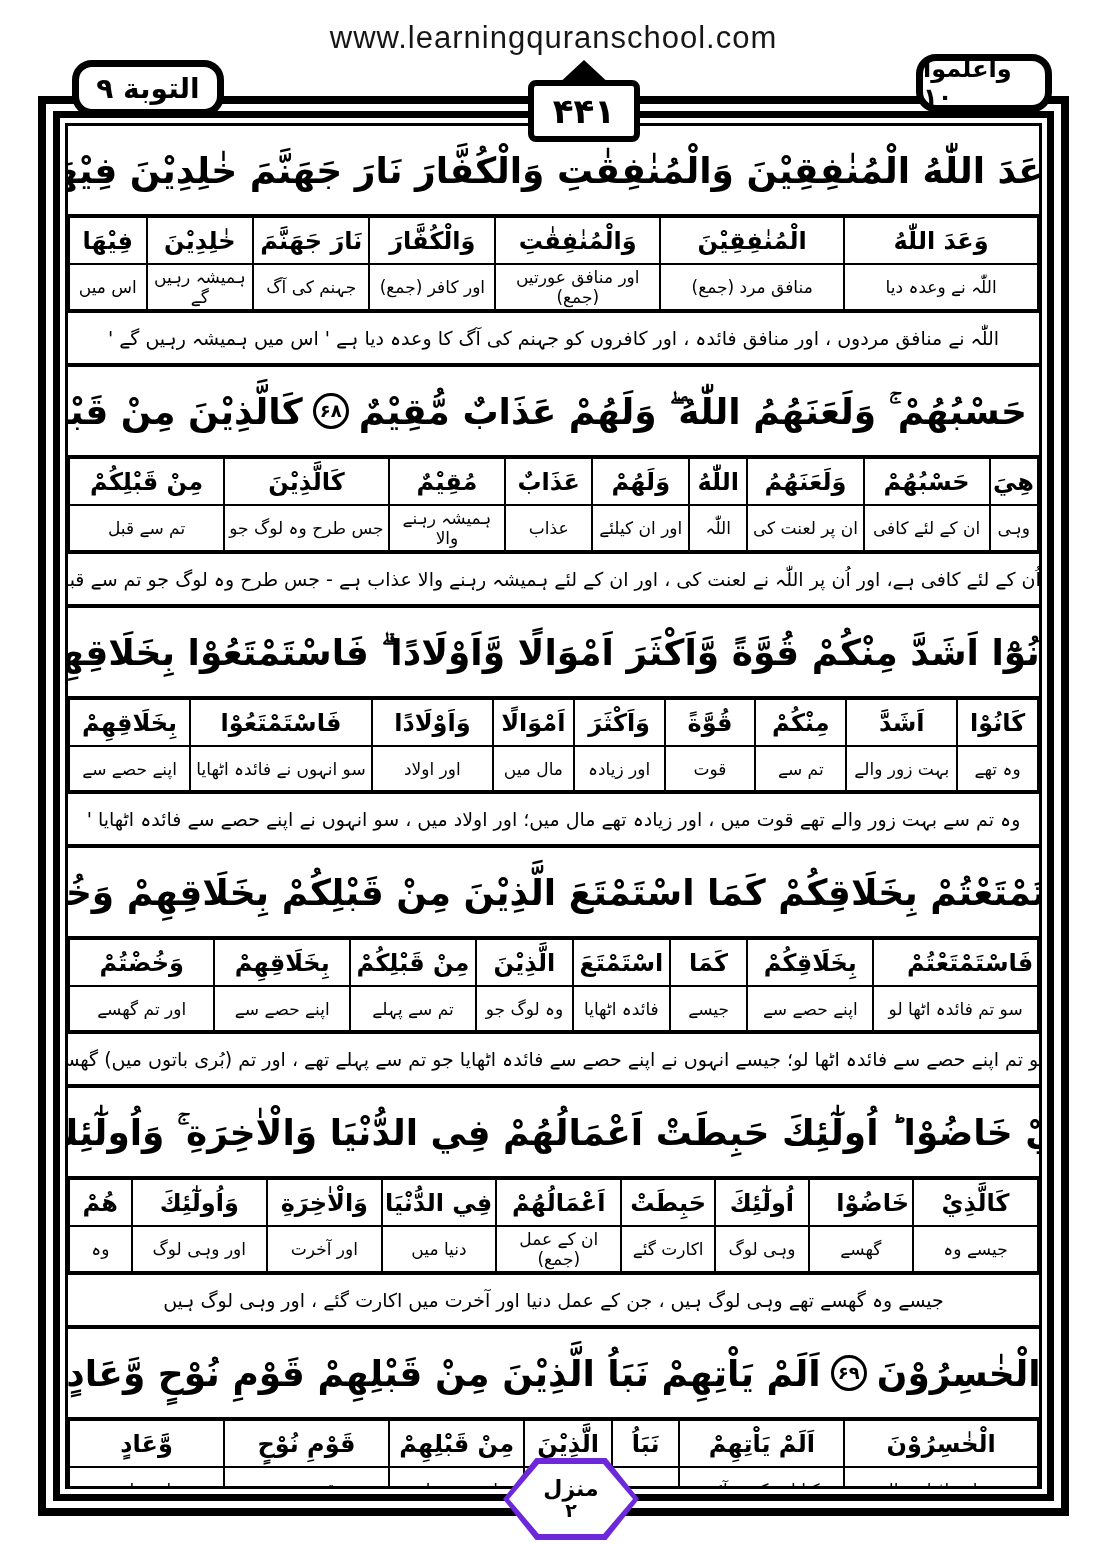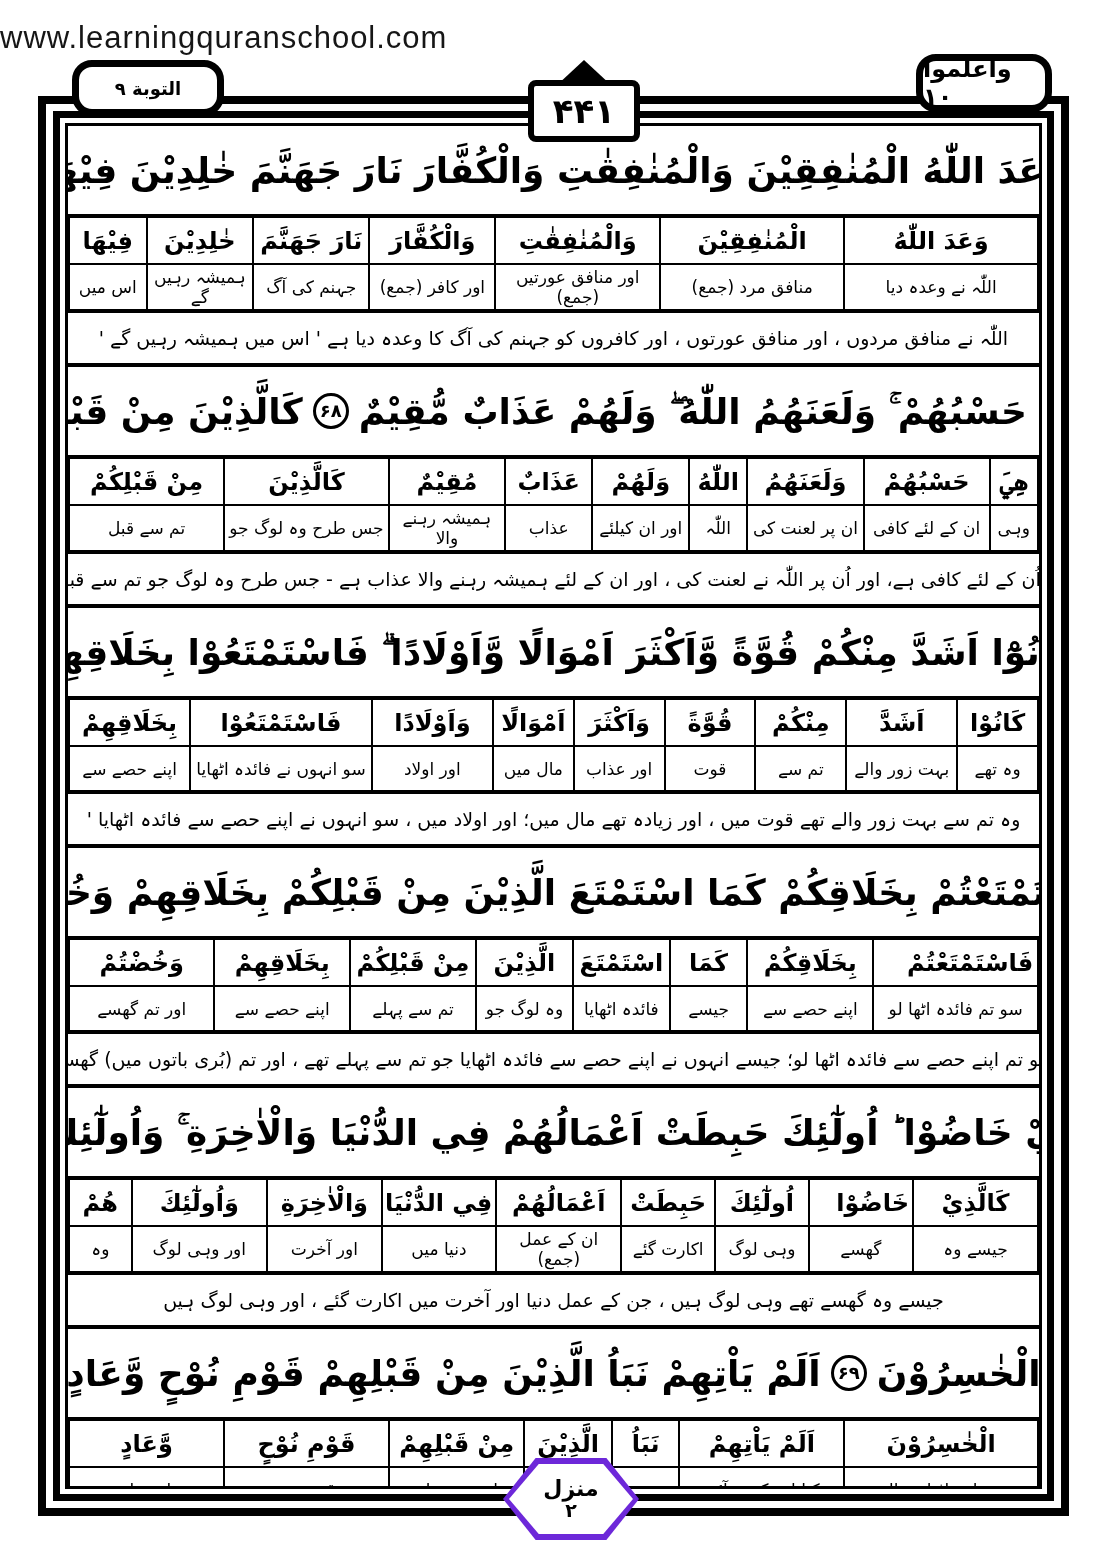--- a/index.html
+++ b/index.html
@@ -1,32 +1,32 @@
 <!DOCTYPE html>
 <html lang="ur"><head>
 <meta charset="utf-8">
 <style>
   html,body{margin:0;padding:0;background:#e8e8e8;}
   .page{position:relative;width:1107px;height:1544px;background:#ffffff;margin:0 auto;
         font-family:"DejaVu Sans",sans-serif;color:#000;overflow:hidden;}
   
-  .site-url{position:absolute;top:20px;left:0;width:100%;
+  .site-url{position:absolute;top:20px;left:0;width:100%;text-align:center;
             font-family:"Liberation Sans",sans-serif;font-size:31px;font-weight:400;
             color:#161616;letter-spacing:1px;}
   
   .frame{position:absolute;left:38px;top:96px;width:1031px;height:1420px;
          border:8px solid #000;padding:7px;box-sizing:border-box;background:#fff;}
   .frame-mid{width:100%;height:100%;border:7px solid #000;padding:5px;box-sizing:border-box;}
   .content{width:100%;height:100%;border:3px solid #000;box-sizing:border-box;
            display:flex;flex-direction:column;overflow:hidden;background:#fff;}
   
   .badge{position:absolute;background:#fff;border:7px solid #000;border-radius:16px;
          display:flex;align-items:center;justify-content:center;
          font-weight:bold;z-index:5;box-sizing:border-box;}
-  .badge-surah{left:72px;top:60px;width:152px;height:56px;font-size:18px;border-radius:20px;text-align:center;}
+  .badge-surah{left:72px;top:60px;width:152px;height:56px;font-size:28px;border-radius:20px;text-align:center;}
   .badge-juz{left:916px;top:54px;width:136px;height:58px;font-size:24px;border-radius:20px;}
   .badge-page{left:528px;top:80px;width:112px;height:62px;font-size:34px;border:6px solid #000;border-radius:8px;}
   .badge-page::before{content:"";position:absolute;top:-26px;left:50%;transform:translateX(-50%);
          border-left:28px solid transparent;border-right:28px solid transparent;border-bottom:26px solid #000;}
   
   .hex{position:absolute;left:503px;top:1458px;width:136px;height:82px;z-index:6;
        clip-path:polygon(24% 0,76% 0,100% 50%,76% 100%,24% 100%,0 50%);background:#6d28d9;}
   .hex-inner{position:absolute;inset:6px;clip-path:polygon(24% 0,76% 0,100% 50%,76% 100%,24% 100%,0 50%);
        background:#fff;display:flex;flex-direction:column;align-items:center;justify-content:center;line-height:1.05;}
   .hex-inner .l1{font-size:22px;font-weight:bold;}
@@ -83,32 +83,32 @@
                   <td>اللّٰہ نے وعدہ دیا</td>
                   <td>منافق مرد (جمع)</td>
                   <td>اور منافق عورتیں (جمع)</td>
                   <td>اور کافر (جمع)</td>
                   <td>جہنم کی آگ</td>
                   <td>ہمیشہ رہیں گے</td>
                   <td>اس میں</td>
                 </tr>
               </tbody>
             </table>
-            <div class="full-line">اللّٰہ نے منافق مردوں ، اور منافق عورتوں ، اور کافروں کو جہنم کی آگ کا وعدہ دیا ہے ' اس میں ہمیشہ رہیں گے '</div>
+            <div class="full-line">اللّٰہ نے منافق مردوں ، اور منافق فائدہ ، اور کافروں کو جہنم کی آگ کا وعدہ دیا ہے ' اس میں ہمیشہ رہیں گے '</div>
           </div>
           <div class="section">
             <div class="verse">
               <span>هِيَ حَسْبُهُمْ ۚ وَلَعَنَهُمُ اللّٰهُ ۖ وَلَهُمْ عَذَابٌ مُّقِيْمٌ</span>
               <span class="ayah-circle">۶۸</span>
               <span>كَالَّذِيْنَ مِنْ قَبْلِكُمْ</span>
             </div>
             <table class="word-table">
               <tbody>
                 <tr class="ar-row">
-                  <td style="width: 5%; font-family: Liberation Serif, serif;">هِيَ</td>
+                  <td style="width: 5%;">هِيَ</td>
                   <td style="width: 13%;">حَسْبُهُمْ</td>
                   <td style="width: 12%;">وَلَعَنَهُمُ</td>
                   <td style="width: 6%;">اللّٰهُ</td>
                   <td style="width: 10%; margin-left: 45px;">وَلَهُمْ</td>
                   <td style="width: 9%;">عَذَابٌ</td>
                   <td style="width: 12%;">مُقِيْمٌ</td>
                   <td style="width: 17%;">كَالَّذِيْنَ</td>
                   <td style="width: 16%;">مِنْ قَبْلِكُمْ</td>
                 </tr>
                 <tr class="ur-row">
@@ -141,21 +141,21 @@
                   <td style="width: 8%;">اَمْوَالًا</td>
                   <td style="width: 12%;">وَاَوْلَادًا</td>
                   <td style="width: 18%;">فَاسْتَمْتَعُوْا</td>
                   <td style="width: 12%;">بِخَلَاقِهِمْ</td>
                 </tr>
                 <tr class="ur-row">
                   <td>وہ تھے</td>
                   <td>بہت زور والے</td>
                   <td>تم سے</td>
                   <td>قوت</td>
-                  <td>اور عذاب</td>
+                  <td>اور زیادہ</td>
                   <td>مال میں</td>
                   <td>اور اولاد</td>
                   <td>سو انہوں نے فائدہ اٹھایا</td>
                   <td>اپنے حصے سے</td>
                 </tr>
               </tbody>
             </table>
             <div class="full-line">وہ تم سے بہت زور والے تھے قوت میں ، اور زیادہ تھے مال میں؛ اور اولاد میں ، سو انہوں نے اپنے حصے سے فائدہ اٹھایا '</div>
           </div>
           <div class="section">

